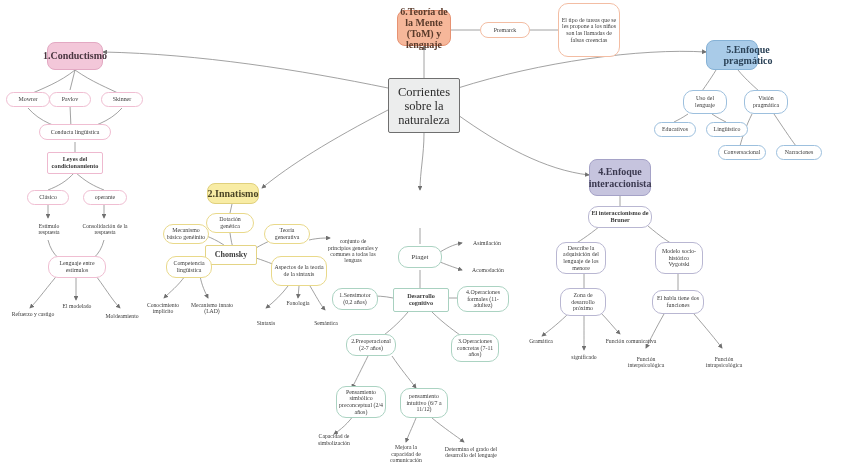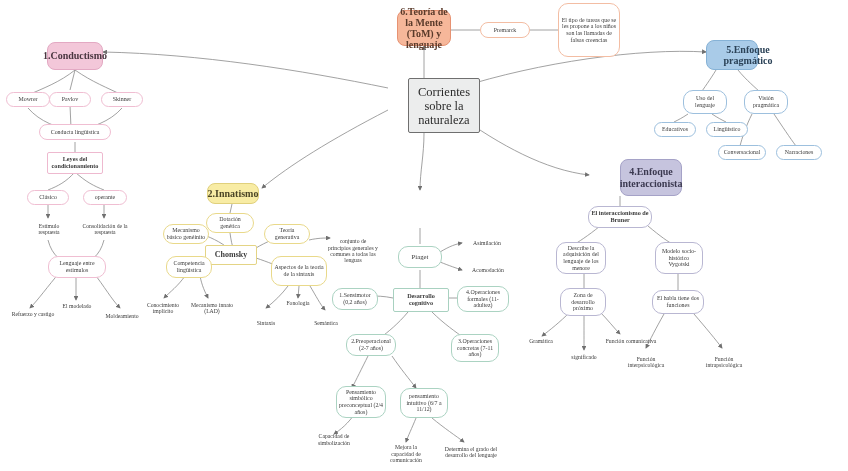--- a/index.html
+++ b/index.html
@@ -130,21 +130,21 @@
 
       <path d="M716,70 C710,80 704,88 700,94"></path>
       <path d="M738,70 C746,80 756,88 762,94"></path>
       <path d="M688,114 C682,118 678,120 674,122"></path>
       <path d="M712,114 C718,118 722,120 726,122"></path>
       <path d="M752,114 C746,126 742,138 740,146"></path>
       <path d="M774,114 C782,126 790,138 796,146"></path>
     </g>
   </svg>
 
-  <div class="node central" style="left:408px;top:78px;width:72px;height:55px;">
+  <div class="node central" style="left:388px;top:78px;width:72px;height:55px;">
     <span>Corrientes sobre la naturaleza</span>
   </div>
 
   <div class="node cat orange" style="left:397px;top:10px;width:54px;height:36px;">
     <span>6.Teoría de la Mente (ToM) y lenguaje</span>
   </div>
   <div class="node bub orange" style="left:480px;top:22px;width:50px;height:16px;">
     <span>Premarck</span>
   </div>
   <div class="node bub orange" style="left:558px;top:3px;width:62px;height:54px;">
@@ -267,21 +267,21 @@
   <div class="node leaf" style="left:300px;top:434px;width:68px;height:11px;">
     <span>Capacidad de simbolización</span>
   </div>
   <div class="node leaf" style="left:382px;top:442px;width:48px;height:24px;">
     <span>Mejora la capacidad de comunicación</span>
   </div>
   <div class="node leaf" style="left:437px;top:442px;width:68px;height:20px;">
     <span>Determina el grado del desarrollo del lenguaje</span>
   </div>
 
-  <div class="node cat purple" style="left:620px;top:159px;width:62px;height:37px;">
+  <div class="node cat purple" style="left:589px;top:159px;width:62px;height:37px;">
     <span>4.Enfoque interaccionista</span>
   </div>
   <div class="node bub purple" style="left:588px;top:206px;width:64px;height:22px;font-size:6.2px;font-weight:bold;">
     <span>El interaccionismo de Bruner</span>
   </div>
   <div class="node bub purple" style="left:556px;top:242px;width:50px;height:32px;">
     <span>Describe la adquisición del lenguaje de los menore</span>
   </div>
   <div class="node bub purple" style="left:560px;top:288px;width:46px;height:28px;">
     <span>Zona de desarrollo próximo</span>

